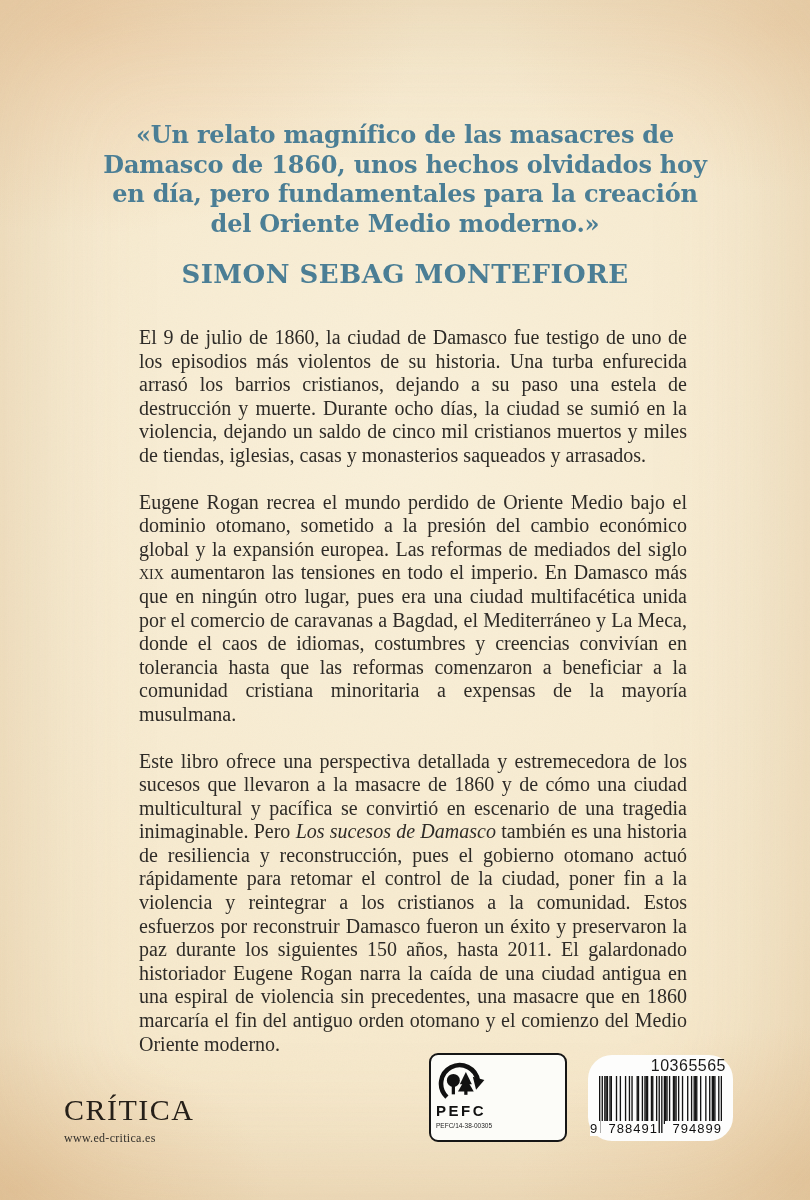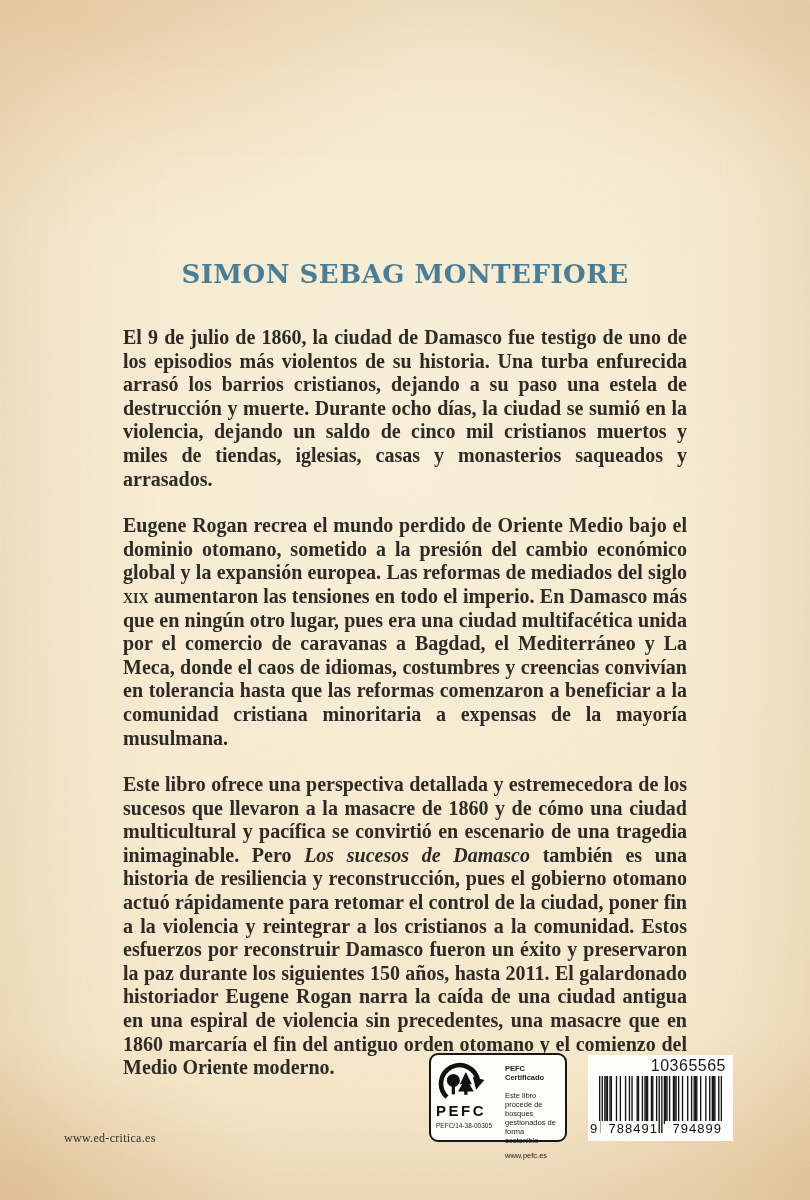--- a/index.html
+++ b/index.html
@@ -40,21 +40,21 @@
     color:#4b7e95;
   }
   .synopsis{
     position:absolute;left:123px;top:326px;width:564px;
     font-family:"Liberation Serif", serif;
     font-size:20px;line-height:23.6px;
     color:#2e2b27;
     text-align:justify;
     hyphens:auto;
   }
-  .synopsis p{margin:0 0 23px 0;font-weight:bold;}
+  .synopsis p{margin:0 0 23px 16px;}
   .publisher-name{
     position:absolute;left:64px;top:1094px;
     font-family:"Liberation Serif", serif;
     font-size:30px;line-height:32px;
     letter-spacing:1.5px;
     color:#262019;
   }
   .publisher-site{
     position:absolute;left:64px;top:1128px;
     font-family:Liberation Serif, serif;
@@ -77,20 +77,21 @@
   .pefc-logo{margin-top:1px;}
   .pefc-word{font-size:15px;font-weight:700;letter-spacing:2.5px;line-height:15px;color:#111;margin-top:-2px;}
   .pefc-license{font-size:6.5px;line-height:8px;margin-top:4px;white-space:nowrap;}
   .pefc-right{flex:1;display:flex;flex-direction:column;padding-top:4px;padding-left:3px;}
   .pefc-title{font-size:7.5px;font-weight:700;line-height:9px;margin-bottom:9px;}
   .pefc-desc{font-size:7.5px;line-height:9px;margin-bottom:6px;}
   .pefc-site{font-size:7.5px;line-height:9px;margin-top:auto;margin-bottom:2px;}
   .barcode-box{
     position:absolute;left:588px;top:1055px;width:145px;height:86px;
     background:#fdfdfc;
+    border-radius:24px;
   }
   .bc-number{
     position:absolute;top:2px;right:7px;
     font-family:"Liberation Sans", sans-serif;
     font-size:16px;line-height:18px;
     letter-spacing:0.5px;
     color:#1a1a1a;
   }
   .bc-bars{position:absolute;left:11px;top:21px;}
   .bc-digits{
@@ -111,49 +112,49 @@
 <div class="page">
 
   <svg class="paper-noise" xmlns="http://www.w3.org/2000/svg">
     <filter id="paperNoise">
       <feTurbulence type="fractalNoise" baseFrequency="0.8" numOctaves="2" stitchTiles="stitch"></feTurbulence>
       <feColorMatrix type="matrix" values="0 0 0 0 0.55  0 0 0 0 0.42  0 0 0 0 0.25  0 0 0 0.07 0"></feColorMatrix>
     </filter>
     <rect width="100%" height="100%" filter="url(#paperNoise)"></rect>
   </svg>
 
+  <div class="quote">«Un relato magnífico de las masacres de
+Damasco de 1860, unos hechos olvidados hoy
+en día, pero fundamentales para la creación
+del Oriente Medio moderno.»</div>
 
   <div class="attribution">SIMON SEBAG MONTEFIORE</div>
 
   <div class="synopsis">
       <p><span>El 9 de julio de 1860, la ciudad de Damasco fue testigo de uno de los episodios más violentos de su historia. Una turba enfurecida arrasó los barrios cristianos, dejando a su paso una estela de destrucción y muerte. Durante ocho días, la ciudad se sumió en la violencia, dejando un saldo de cinco mil cristianos muertos y miles de tiendas, iglesias, casas y monasterios saqueados y arrasados.</span></p>
       <p><span>Eugene Rogan recrea el mundo perdido de Oriente Medio bajo el dominio otomano, sometido a la presión del cambio económico global y la expansión europea. Las reformas de mediados del siglo </span><span style="font-variant: small-caps;">xix</span><span> aumentaron las tensiones en todo el imperio. En Damasco más que en ningún otro lugar, pues era una ciudad multifacética unida por el comercio de caravanas a Bagdad, el Mediterráneo y La Meca, donde el caos de idiomas, costumbres y creencias convivían en tolerancia hasta que las reformas comenzaron a beneficiar a la comunidad cristiana minoritaria a expensas de la mayoría musulmana.</span></p>
       <p><span>Este libro ofrece una perspectiva detallada y estremecedora de los sucesos que llevaron a la masacre de 1860 y de cómo una ciudad multicultural y pacífica se convirtió en escenario de una tragedia inimaginable. Pero </span><span style="font-style: italic;">Los sucesos de Damasco</span><span> también es una historia de resiliencia y reconstrucción, pues el gobierno otomano actuó rápidamente para retomar el control de la ciudad, poner fin a la violencia y reintegrar a los cristianos a la comunidad. Estos esfuerzos por reconstruir Damasco fueron un éxito y preservaron la paz durante los siguientes 150 años, hasta 2011. El galardonado historiador Eugene Rogan narra la caída de una ciudad antigua en una espiral de violencia sin precedentes, una masacre que en 1860 marcaría el fin del antiguo orden otomano y el comienzo del Medio Oriente moderno.</span></p>
     </div>
 
+  <div class="publisher-name">CRÍTICA</div>
   <div class="publisher-site">www.ed-critica.es</div>
 
   <div class="pefc-badge">
     <div class="pefc-left">
       <svg class="pefc-logo" width="50" height="44" viewBox="0 0 105 95" xmlns="http://www.w3.org/2000/svg">
         <path d="M 22 78 A 40 40 0 1 1 89 43" fill="none" stroke="#111" stroke-width="10"></path>
         <polygon points="78,34 103,41 85,62" fill="#111"></polygon>
         <circle cx="36" cy="42" r="14" fill="#111"></circle>
         <rect x="32.5" y="52" width="7" height="20" fill="#111"></rect>
         <polygon points="63,24 76,50 50,50" fill="#111"></polygon>
         <polygon points="63,36 80,66 46,66" fill="#111"></polygon>
         <rect x="59.5" y="64" width="7" height="9" fill="#111"></rect>
       </svg>
       <div class="pefc-word">PEFC</div>
       <div class="pefc-license">PEFC/14-38-00305</div>
-    </div>
-    <div class="pefc-right">
-      <div class="pefc-title">PEFC Certificado</div>
-      <div class="pefc-desc">Este libro procede de bosques gestionados de forma sostenible</div>
-      <div class="pefc-site">www.pefc.es</div>
     </div>
   </div>
 
   <div class="barcode-box">
     <div class="bc-number">10365565</div>
     <svg class="bc-bars" width="123" height="58" xmlns="http://www.w3.org/2000/svg">
         <rect x="0.00" y="0" width="1.34" height="57" fill="#131313"></rect>
         <rect x="2.59" y="0" width="1.34" height="57" fill="#131313"></rect>
         <rect x="5.18" y="0" width="1.34" height="48" fill="#131313"></rect>
         <rect x="6.47" y="0" width="1.34" height="48" fill="#131313"></rect>

